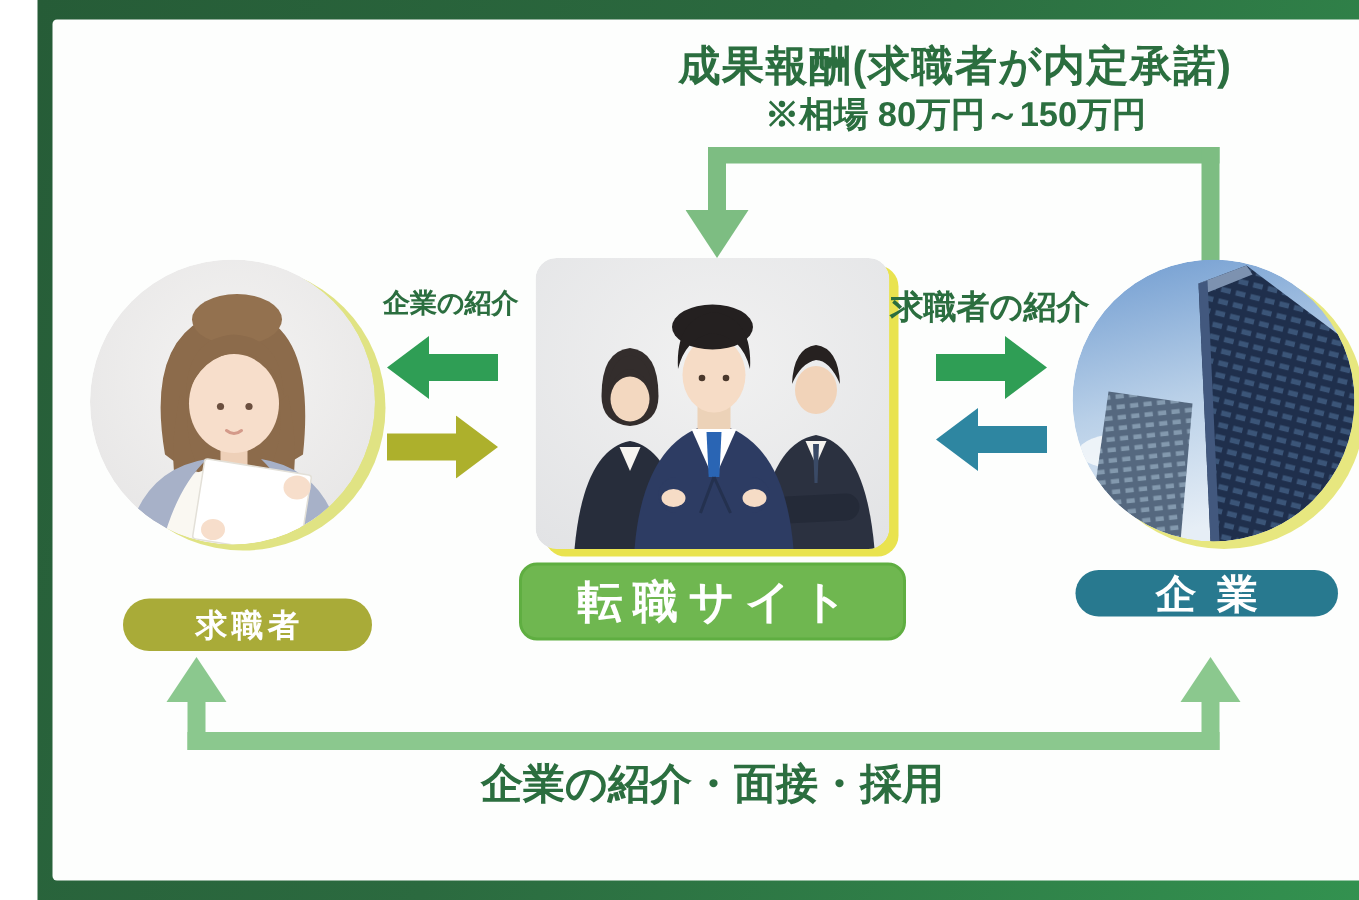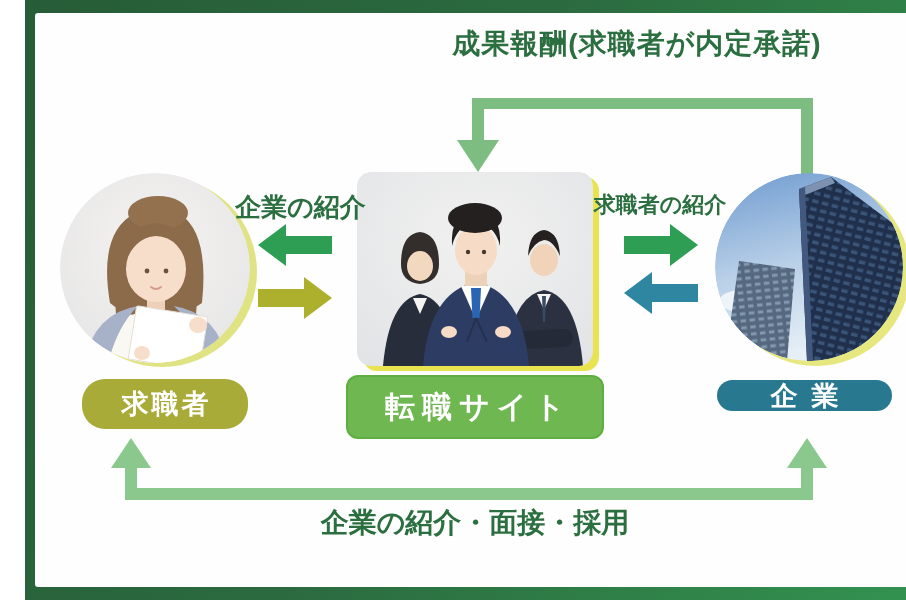--- a/index.html
+++ b/index.html
@@ -19,55 +19,56 @@
     font-size:28px; font-weight:bold; color:#2b6e3f; letter-spacing:1px; z-index:4;
   }
   .title2 {
     left:402px; top:61px; width:420px; text-align:center;
     font-size:23px; font-weight:bold; color:#2b6e3f; z-index:4;
   }
   .connector { z-index:1; }
   .crescent { z-index:2; }
   .photo { z-index:3; }
   .flow-label { font-weight:bold; text-align:center; z-index:4; }
-  .lbl-company-intro  { left:198px; top:190px; width:155px; font-size:26px; color:#2b6e3f; }
+  .lbl-company-intro  { left:198px; top:190px; width:155px; font-size:18px; color:#2b6e3f; }
   .lbl-registration   { left:206px; top:321px; width:130px; font-size:23px; color:#a2a825; }
   .lbl-candidate-intro{ left:550px; top:190px; width:170px; font-size:22px; color:#2b6e3f; }
   .lbl-job-request    { left:578px; top:321px; width:122px; font-size:23px; color:#1f7890; }
   .lbl-hiring {
     left:290px; top:504px; width:320px; text-align:center;
     font-size:28px; font-weight:bold; color:#2b6e3f; z-index:4;
   }
   .block-arrow { z-index:4; }
   .pill {
     display:flex; align-items:center; justify-content:center;
     color:#ffffff; font-weight:bold; z-index:4;
   }
-  .pill-seeker  { left:57px;  top:379px; width:166px; height:50px; border-radius:23px; background:#a9ab38; font-size:27px; }
-  .pill-site    { left:321px; top:375px; width:258px; height:64px; border-radius:12px; background:#6fb750; border:2px solid #5fae41; box-sizing:border-box; font-size:30px; }
+  .pill-seeker  { left:57px;  top:399px; width:166px; height:35px; border-radius:23px; background:#a9ab38; font-size:21px; }
+  .pill-site    { left:321px; top:375px; width:258px; height:52px; border-radius:12px; background:#6fb750; border:2px solid #5fae41; box-sizing:border-box; font-size:30px; }
   .pill-company { left:692px; top:380px; width:175px; height:31px; border-radius:23px; background:#28798f; font-size:27px; }
   .sp3  { letter-spacing:3px;  padding-left:3px; }
   .sp7  { letter-spacing:7px;  padding-left:7px; }
   .sp14 { letter-spacing:14px; padding-left:14px; }
   .round-photo { border-radius:50%; }
   .crescent-left    { left:42px;  top:177px; width:190px; height:190px; border-radius:50%; background:#e0e383; }
   .crescent-middle  { left:338px; top:177px; width:236px; height:194px; border-radius:14px; background:#e9e34f; }
   .crescent-right   { left:697px; top:178px; width:188px; height:188px; border-radius:50%; background:#e7e77f; }
   .photo-seeker  { left:35px;  top:173px; }
   .photo-site    { left:332px; top:172px; border-radius:14px; }
   .photo-company { left:690px; top:173px; border-radius:50%; }
 </style>
 </head>
 <body>
 
 <div class="stage">
 
   <div class="card"></div>
 
   <div class="abs title1">成果報酬(求職者が内定承諾)</div>
+  <div class="abs title2">※相場 80万円～150万円</div>
 
   <svg class="abs connector" style="left:432px; top:96px;" width="370" height="112" viewBox="0 0 370 112">
     <rect x="15" y="2" width="341" height="11" fill="#7dbd82"></rect>
     <rect x="15" y="2" width="12" height="42" fill="#7dbd82"></rect>
     <polygon points="0,44 42,44 21,76" fill="#7dbd82"></polygon>
     <rect x="344" y="2" width="12" height="106" fill="#7dbd82"></rect>
   </svg>
 
   <svg class="abs connector" style="left:84px; top:434px;" width="722" height="70" viewBox="0 0 722 70">
     <polygon points="2,34 42,34 22,4" fill="#8bc88e"></polygon>

